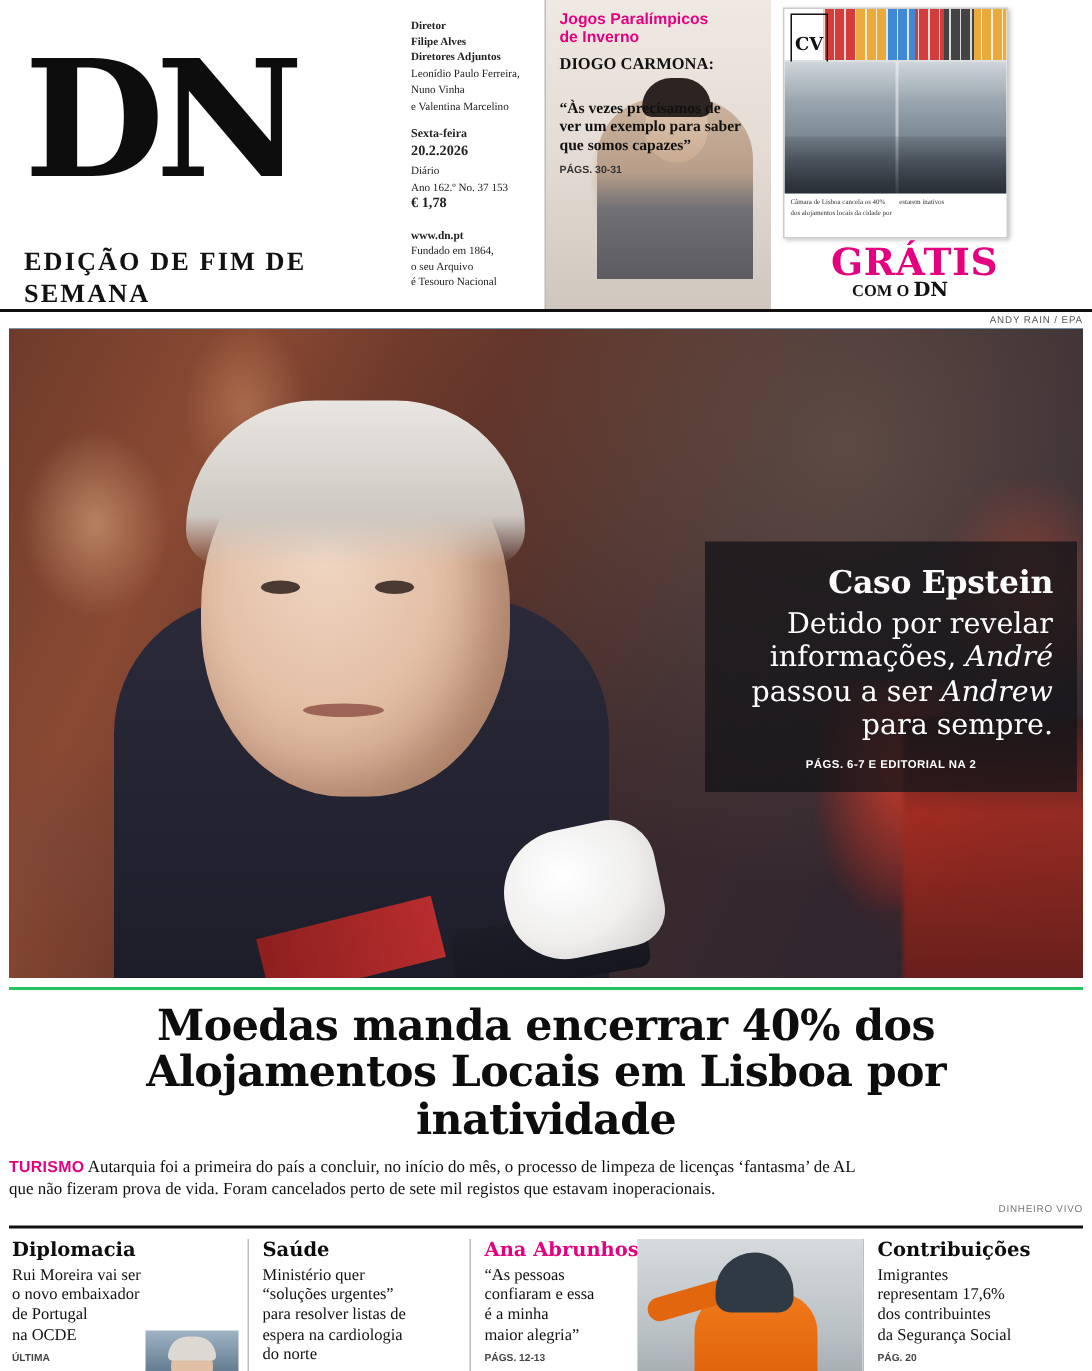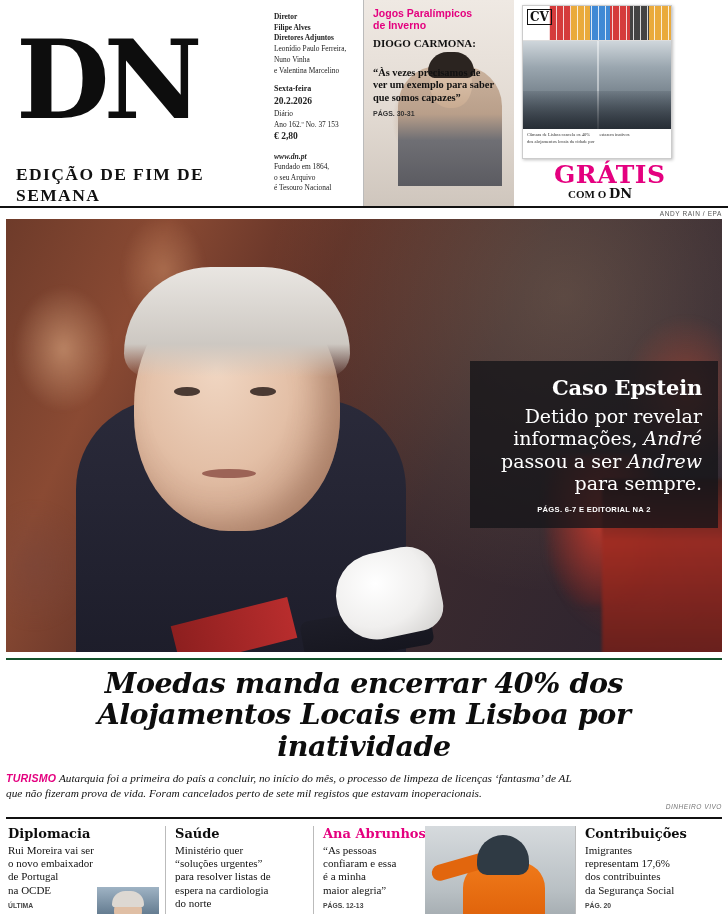--- a/index.html
+++ b/index.html
@@ -62,21 +62,21 @@
     font-family: "Liberation Serif", serif;
     font-size: 7.4px;
     line-height: 1.45;
     color: #222;
     border-right: 1px solid #bbb;
   }
   .info-block .lbl { font-weight: bold; }
   .info-block .grp { margin-bottom: 7px; }
   .info-block .date { font-weight: bold; font-size: 8px; }
   .info-block .big { font-weight: bold; font-size: 9.5px; }
-  .info-block .url { font-weight: bold; font-size: 7.6px; font-style: italic; }
+  .info-block .url { font-weight: bold; font-size: 7.6px; }
 
   
   .teaser-carmona {
     width: 150px;
     background: #f4f4f4;
     position: relative;
     overflow: hidden;
     border-right: 2px solid #fff;
   }
   .teaser-carmona .photo {
@@ -220,21 +220,21 @@
     height: 34px;
     position: relative;
     background: #ffffff;
     border-bottom: 1px solid #ddd;
   }
   .mini-paper .mp-logo {
     position: absolute; left: 4px; top: 3px;
     font-family: "DejaVu Serif", serif;
     font-weight: bold; font-size: 12px; color: #111;
     border: 1px solid #111;
-    padding: 0 2px;
+    padding: 12px 2px;
   }
   .mini-paper .mp-headmix {
     position: absolute; left: 26px; top: 0; right: 0; height: 34px;
     background:
       linear-gradient(90deg,#d12b2b 0 18%, #e8a32b 18% 34%, #2f7fd1 34% 50%, #d12b2b 50% 66%, #333 66% 82%, #e8a32b 82% 100%);
     opacity: .92;
   }
   .mini-paper .mp-ruler {
     position: absolute; left: 26px; top: 0; right: 0; height: 34px;
     background: repeating-linear-gradient(90deg, rgba(255,255,255,.8) 0 1px, rgba(255,255,255,0) 1px 7px);
@@ -428,24 +428,23 @@
     font-family: "Liberation Sans", sans-serif;
     font-weight: bold;
     font-size: 7.6px;
     letter-spacing: .3px;
     margin-top: 10px;
     text-align: center;
   }
 
   
   .lead {
-    border-top: 2px solid #14532d;
+    border-top: 2px solid #22c55e;
     margin: 6px 6px 0 6px;
     padding-top: 8px;
-    font-style: italic;
   }
   .lead h1 {
     margin: 0;
     font-family: "DejaVu Serif", serif;
     font-weight: bold;
     font-size: 28.5px;
     line-height: 1.1;
     text-align: center;
     letter-spacing: -.4px;
     color: #0d0d0d;
@@ -595,21 +594,21 @@
         <div class="lbl">Diretores Adjuntos</div>
         <div>Leonídio Paulo Ferreira,</div>
         <div>Nuno Vinha</div>
         <div>e Valentina Marcelino</div>
       </div>
       <div class="grp">
         <div class="date">Sexta-feira</div>
         <div class="big">20.2.2026</div>
         <div>Diário</div>
         <div>Ano 162.º No. 37 153</div>
-        <div class="big">€ 2,80</div>
+        <div class="big">€ 1,78</div>
       </div>
       <div class="grp">
         <div class="url">www.dn.pt</div>
         <div>Fundado em 1864,</div>
         <div>o seu Arquivo</div>
         <div>é Tesouro Nacional</div>
       </div>
     </div>
 
     <div class="teaser-carmona">

